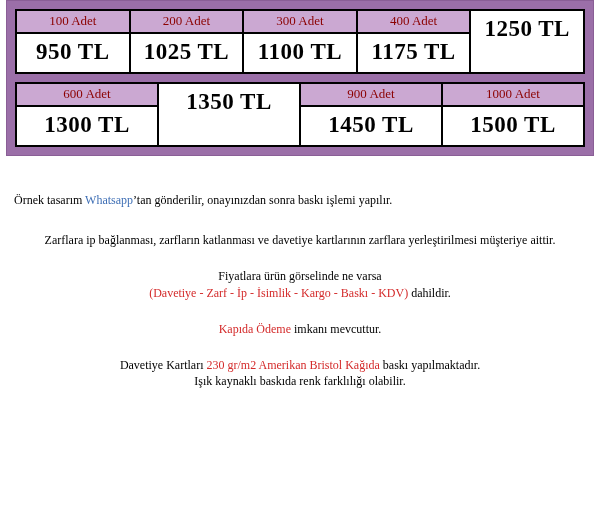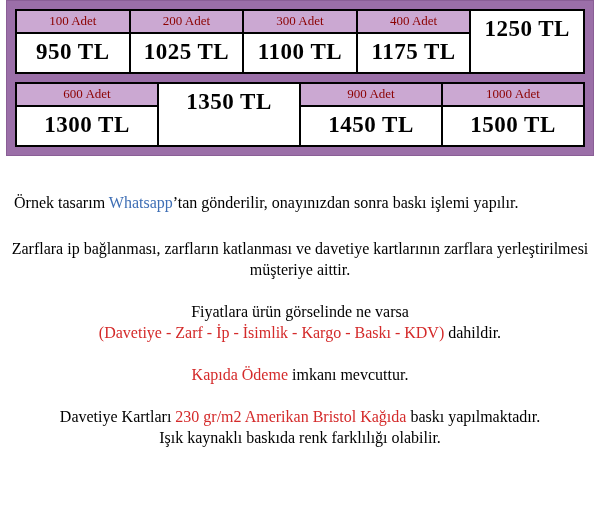--- a/index.html
+++ b/index.html
@@ -70,21 +70,21 @@
     font-family: "Liberation Serif", serif;
   }
 
   
   .text-block {
     margin: 0;
     padding: 36px 10px 0 10px;
     text-align: center;
   }
   .para {
-    font-size: 16px;
+    font-size: 12px;
     line-height: 1.35;
     margin: 0 0 20px 0;
     color: #000000;
   }
   .para.tight {
     margin-bottom: 18px;
   }
   .para.lead {
     text-align: left;
     padding-left: 4px;

